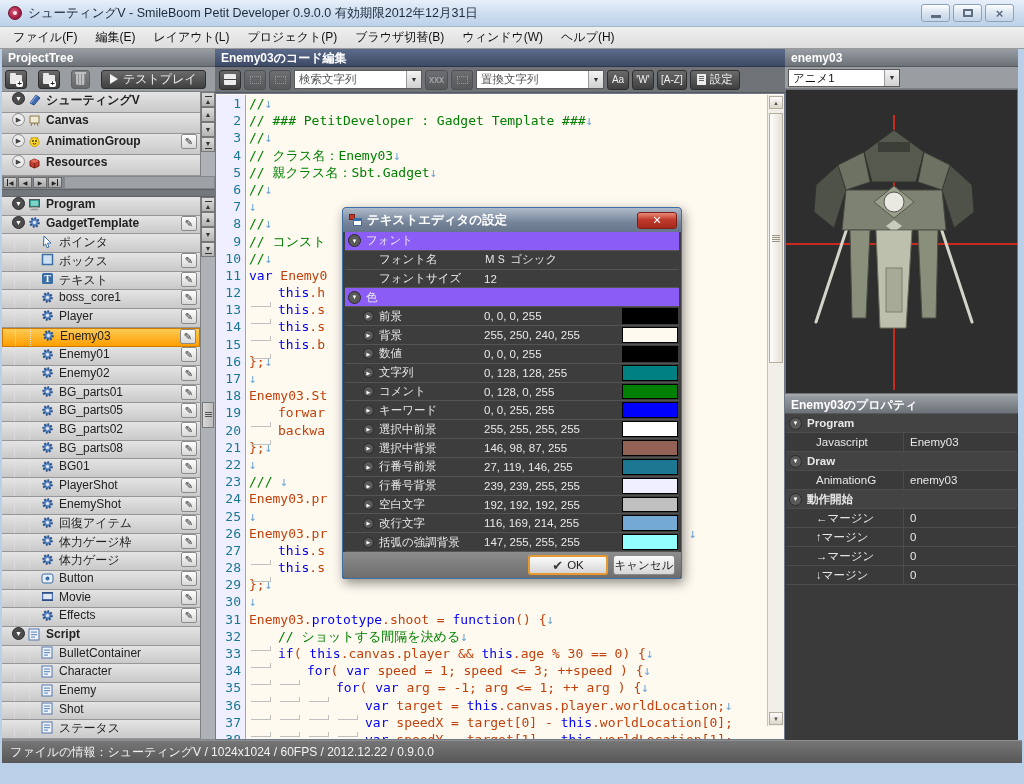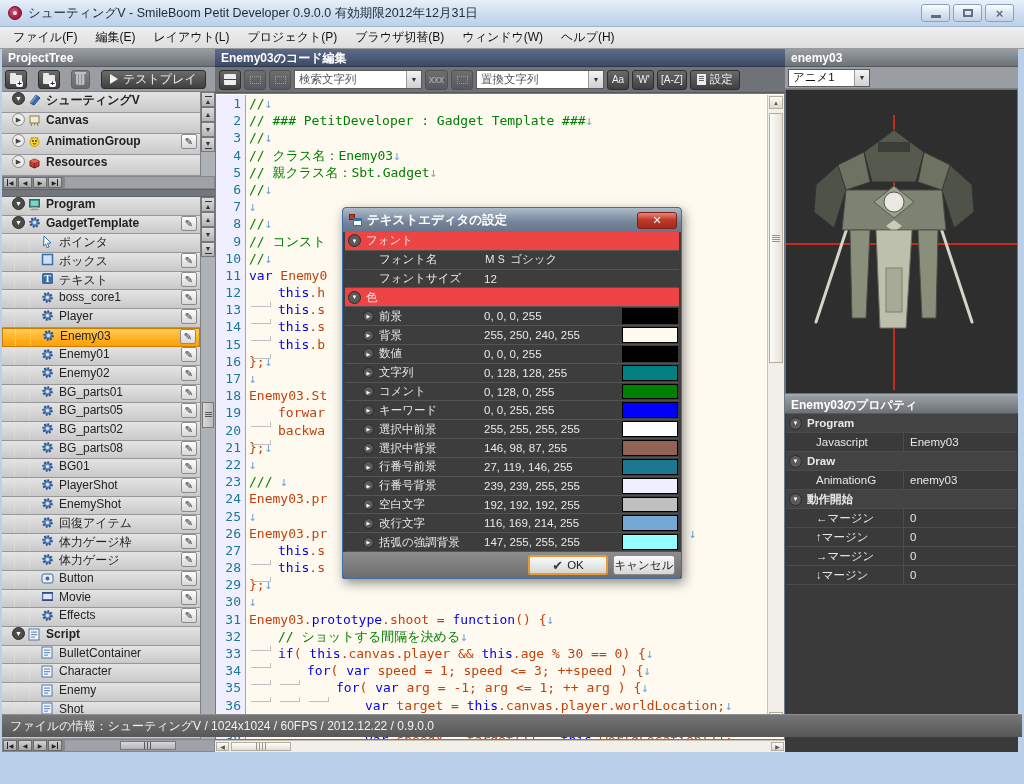--- a/index.html
+++ b/index.html
@@ -119,53 +119,53 @@
     display:flex;align-items:center;padding:0 4px;color:#fff;font-weight:bold;font-size:12.5px;}
   .form-glyph{width:13px;height:12px;position:relative;margin:0 5px 0 2px;}
   .form-glyph .fb{position:absolute;right:0;bottom:0;width:9px;height:8px;background:#fff;border:1px solid #3a6ea5;}
   .form-glyph .fb:before{content:"";position:absolute;left:0;top:0;right:0;height:2px;background:#3a6ea5;}
   .form-glyph .fr{position:absolute;left:0;top:0;width:6px;height:6px;background:#c0392b;border:1px solid #7d1f14;}
   .dlg-close{margin-left:auto;width:40px;height:17px;border:1px solid #7d1f14;border-radius:3px;
     background:linear-gradient(#e98a7a,#c0392b 45%,#a42a1e);color:#fff;font-weight:bold;font-size:11px;
     display:flex;align-items:center;justify-content:center;cursor:pointer;}
   .dlg-rows{flex:1;display:flex;flex-direction:column;padding:0 2px;}
   .drow{flex:1;display:flex;align-items:center;border-bottom:1px solid #545454;color:#e8e8e8;font-size:11.5px;position:relative;}
-  .drow.section{background:#ef4444;}
+  .drow.section{background:#8b5cf6;}
   .drow .dtgl{width:13px;height:13px;border-radius:50%;background:#5a5a5a;border:1px solid #2a2a2a;color:#fff;
     font-size:6px;display:flex;align-items:center;justify-content:center;margin:0 5px 0 3px;}
   .drow .darr{width:11px;height:11px;border-radius:50%;background:#5a5a5a;border:1px solid #2a2a2a;color:#fff;
     font-size:5px;display:flex;align-items:center;justify-content:center;margin:0 5px 0 18px;}
   .drow.prop .dlabel{margin-left:34px;}
   .drow .dlabel{width:105px;flex:none;white-space:nowrap;}
   .drow .dvalue{flex:1;white-space:nowrap;}
   .drow .swatch{width:56px;align-self:stretch;margin:1px 1px;border:1px solid #000;flex:none;}
   .dlg-btns{height:26px;background:linear-gradient(#8d8d8d,#6d6d6d);border-radius:0 0 2px 2px;
     display:flex;align-items:center;justify-content:flex-end;gap:5px;padding:0 6px;}
   .dbtn{height:20px;min-width:62px;border:1px solid #8a8a8a;border-radius:3px;background:linear-gradient(#fbfbfb,#d6d6d6);
     color:#222;font-size:11.5px;display:flex;align-items:center;justify-content:center;gap:4px;cursor:pointer;}
   .dbtn.ok{border:2px solid #e89a30;min-width:80px;}
   .dbtn .chk{color:#3a3a3a;font-size:13px;font-weight:bold;}
   
   .right-panel{position:absolute;left:785px;top:49px;width:233px;height:703px;background:#a2a6ab;display:flex;flex-direction:column;}
   .anim-row{height:22px;background:#9a9ea3;display:flex;align-items:center;padding:1px 3px;border-bottom:1px solid #7d8186;}
-  .anim-row .combo{width:82px;height:18px;}
+  .anim-row .combo{width:112px;height:18px;align-items:flex-end;}
   .anim-row .cval{color:#111;}
   .preview{height:305px;background:#2e2e2e;border:1px solid #707478;position:relative;overflow:hidden;}
   .props-head{margin-top:2px;}
   .prop-grid{flex:1;background:#3a3a3a;display:flex;flex-direction:column;padding:0 1px;}
   .prow{height:19px;flex:none;display:flex;align-items:center;border-bottom:1px solid #4c4c4c;color:#e8e8e8;font-size:11.5px;}
   .prow.section{background:#434343;}
   .prow .dtgl{width:13px;height:13px;border-radius:50%;background:#5a5a5a;border:1px solid #2a2a2a;color:#fff;
     font-size:6px;display:flex;align-items:center;justify-content:center;margin:0 5px 0 3px;}
   .prow.prop .plabel{margin-left:30px;}
   .prow .plabel{width:88px;flex:none;border-right:1px solid #4c4c4c;align-self:stretch;display:flex;align-items:center;}
   .prow .pvalue{padding-left:6px;}
   .prop-fill{flex:1;background:#3a3a3a;}
   
-  .statusbar{position:absolute;left:2px;top:714px;width:1020px;height:23px;
+  .statusbar{position:absolute;left:2px;top:740px;width:1020px;height:23px;
     background:linear-gradient(#767676,#575757);border-top:1px solid #8f8f8f;color:#f2f2f2;
     font-size:12px;line-height:22px;padding-left:8px;}
 </style>
 </head>
 <body>
 
 <div class="window">
 
   <div class="titlebar">
     <div class="app-icon"></div>

